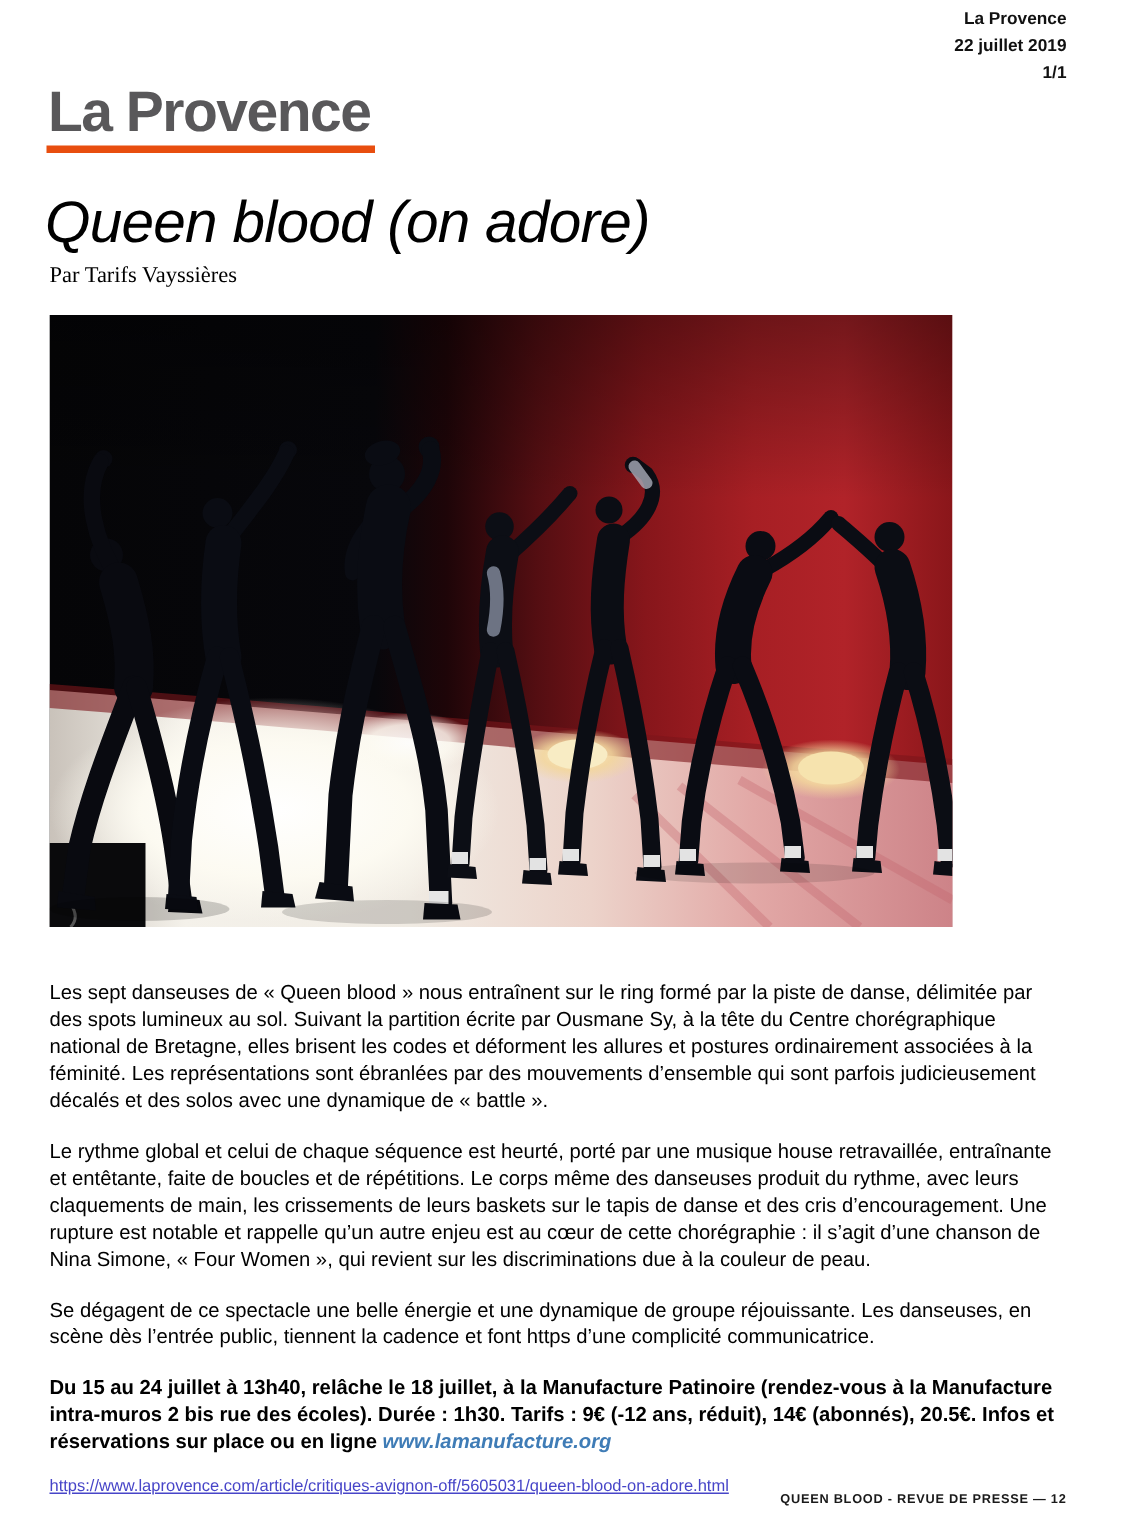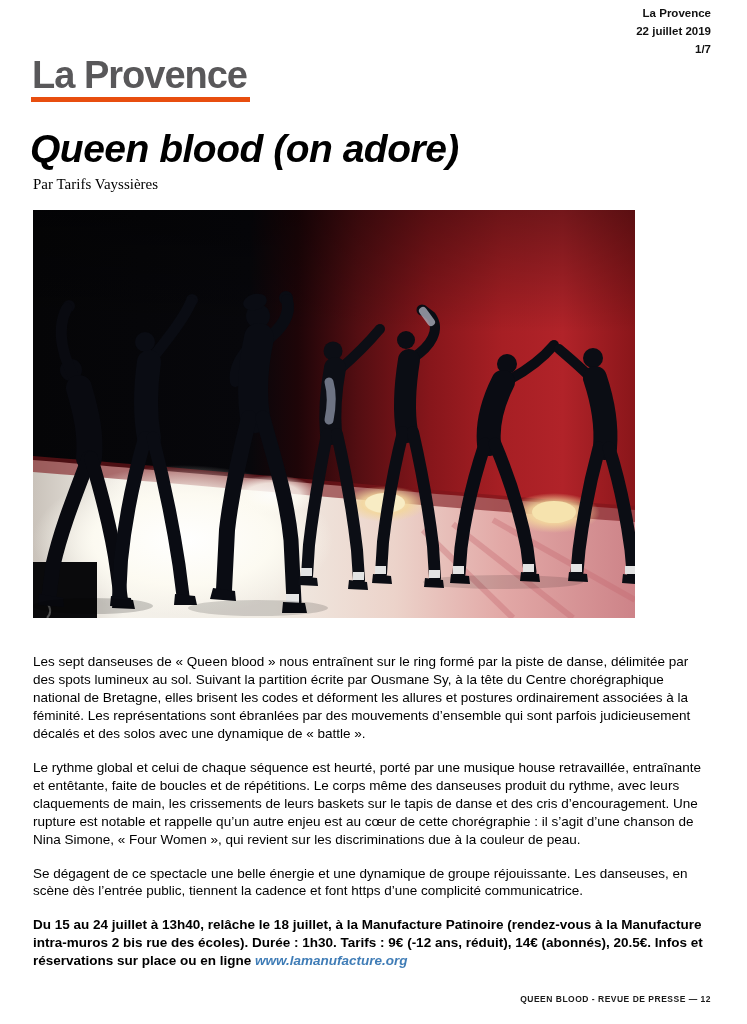--- a/index.html
+++ b/index.html
@@ -13,21 +13,21 @@
         font-family:"Liberation Sans",sans-serif;color:#000;overflow:hidden;}
 
   .header-meta{position:absolute;top:5px;right:36px;text-align:right;
                font-size:11.5px;font-weight:bold;line-height:1.55;color:#111;}
 
   .logo{position:absolute;top:56px;left:31px;font-size:38px;font-weight:bold;
         color:var(--logo-gray);letter-spacing:-1px;line-height:1;
         padding:0 3px 3px 1px;border-bottom:5px solid var(--logo-underline);}
 
   .title{position:absolute;top:127px;left:30px;margin:0;font-size:39px;
-         font-style:italic;font-weight:700;letter-spacing:-0.5px;color:#000;}
+         font-style:italic;font-weight:400;letter-spacing:-0.5px;color:#000;}
   .byline{position:absolute;top:176px;left:33px;
           font-family:"Liberation Serif",serif;font-size:15px;color:#000;}
 
   .photo{position:absolute;top:210px;left:33px;width:602px;height:408px;}
   .photo svg{display:block;}
 
   .content{position:absolute;top:637px;left:33px;width:680px;
            font-size:13.5px;line-height:1.33;color:#000;}
   .content p{margin:16px 0 11px 0;}
   .info{font-weight:bold;}
@@ -39,21 +39,21 @@
           letter-spacing:0.5px;color:#1a1a1a;}
 </style>
 </head>
 <body>
 
 <div class="page">
 
   <div class="header-meta">
     <div>La Provence</div>
     <div>22 juillet 2019</div>
-    <div>1/7</div>
+    <div>1/1</div>
   </div>
 
   <div class="logo">La Provence</div>
 
   <h1 class="title">Queen blood (on adore)</h1>
   <div class="byline">Par Tarifs Vayssières</div>
 
   <div class="photo">
     <svg viewBox="0 0 602 408" width="602" height="408">
       <defs>
@@ -208,16 +208,17 @@
     <div>
 
         <p>Les sept danseuses de « Queen blood » nous entraînent sur le ring formé par la piste de danse, délimitée par des spots lumineux au sol. Suivant la partition écrite par Ousmane Sy, à la tête du Centre chorégraphique national de Bretagne, elles brisent les codes et déforment les allures et postures ordinairement associées à la féminité. Les représentations sont ébranlées par des mouvements d’ensemble qui sont parfois judicieusement décalés et des solos avec une dynamique de « battle ».</p>
 
         <p>Le rythme global et celui de chaque séquence est heurté, porté par une musique house retravaillée, entraînante et entêtante, faite de boucles et de répétitions. Le corps même des danseuses produit du rythme, avec leurs claquements de main, les crissements de leurs baskets sur le tapis de danse et des cris d’encouragement. Une rupture est notable et rappelle qu’un autre enjeu est au cœur de cette chorégraphie : il s’agit d’une chanson de Nina Simone, « Four Women », qui revient sur les discriminations due à la couleur de peau.</p>
 
 
         <p>Se dégagent de ce spectacle une belle énergie et une dynamique de groupe réjouissante. Les danseuses, en scène dès l’entrée public, tiennent la cadence et font https d’une complicité communicatrice.</p>
       </div>
     <p class="info"><span>Du 15 au 24 juillet à 13h40, relâche le 18 juillet, à la Manufacture Patinoire (rendez-vous à la Manufacture intra-muros 2 bis rue des écoles). Durée : 1h30. Tarifs : 9€ (-12 ans, réduit), 14€ (abonnés), 20.5€. Infos et réservations sur place ou en ligne </span><a class="link-blue">www.lamanufacture.org</a></p>
+    <a class="source">https://www.laprovence.com/article/critiques-avignon-off/5605031/queen-blood-on-adore.html</a>
   </div>
 
   <div class="footer">QUEEN BLOOD - REVUE DE PRESSE — 12</div>
 </div>
 
 </body></html>

